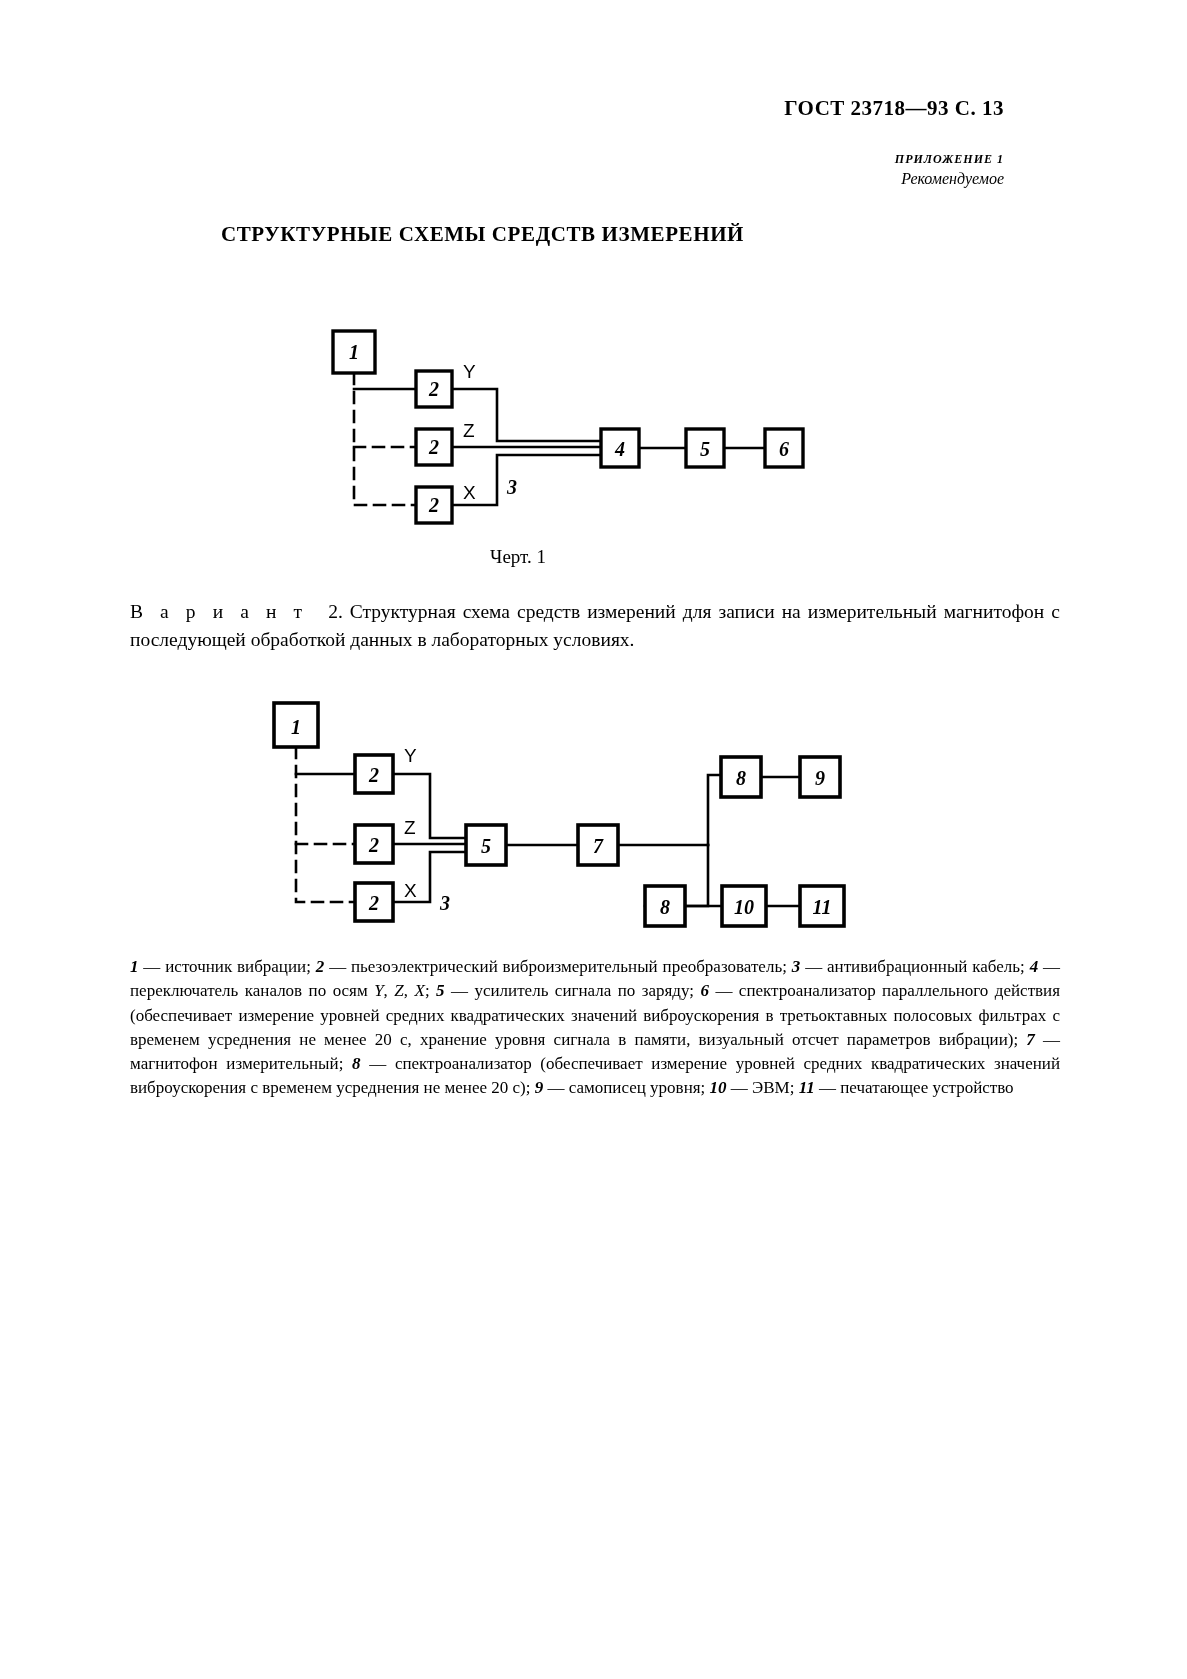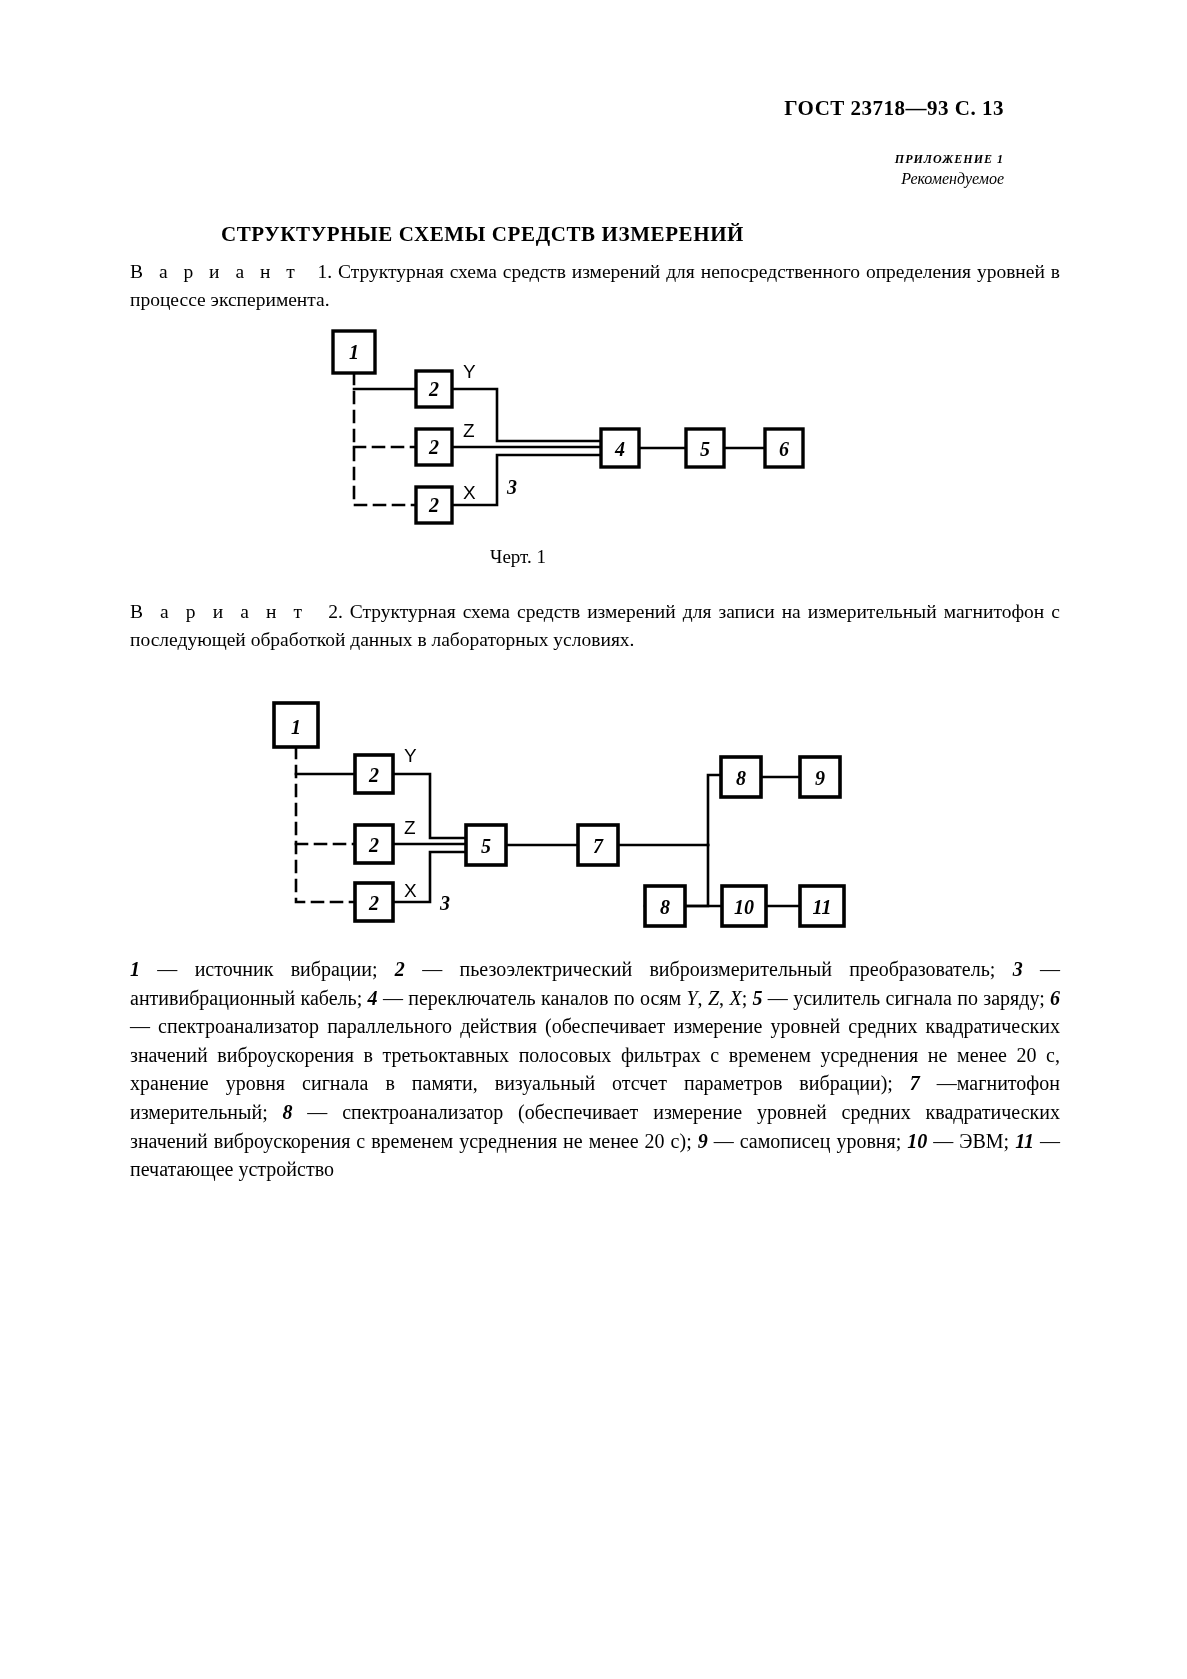--- a/index.html
+++ b/index.html
@@ -66,21 +66,21 @@
   .para {
     position: absolute;
     left: 130px;
     width: 930px;
     font-size: 19.5px;
     line-height: 1.42;
     text-align: justify;
   }
   .para.v1 { top: 258px; }
   .para.v2 { top: 598px; }
-  .legend  { top: 955px; font-size: 20px; line-height: 1.43; }
+  .legend  { top: 955px; font-size: 17px; line-height: 1.43; }
 
   .vlabel {
     font-weight: normal;
     letter-spacing: 5px;
   }
   .ital { font-style: italic; }
   .ital-b { font-style: italic; font-weight: bold; }
 
   .fig-caption {
     position: absolute;
@@ -119,24 +119,20 @@
 
   <div class="doc-header">ГОСТ 23718—93 С. 13</div>
 
   <div class="annex-block">
     <div class="annex-title">ПРИЛОЖЕНИЕ 1</div>
     <div class="annex-sub">Рекомендуемое</div>
   </div>
 
   <div class="section-title">СТРУКТУРНЫЕ СХЕМЫ СРЕДСТВ ИЗМЕРЕНИЙ</div>
 
-  <div class="para v1">
-    <span class="vlabel">В а р и а н т</span>
-    &nbsp;&nbsp;<span>1. Структурная схема средств измерений для непосредственного определения уровней в процессе эксперимента.</span>
-  </div>
 
   <div class="figure" style="left:0;top:0;width:1187px;height:600px;">
     <svg width="1187" height="600" viewBox="0 0 1187 600" xmlns="http://www.w3.org/2000/svg">
       <g fill="none" stroke="#000" stroke-width="2.6" stroke-linecap="square">
 
         <path d="M354 373 L354 505 L416 505" stroke-dasharray="11 8"></path>
 
         <path d="M354 389 L416 389"></path>
 
         <path d="M354 447 L416 447" stroke-dasharray="11 8"></path>

